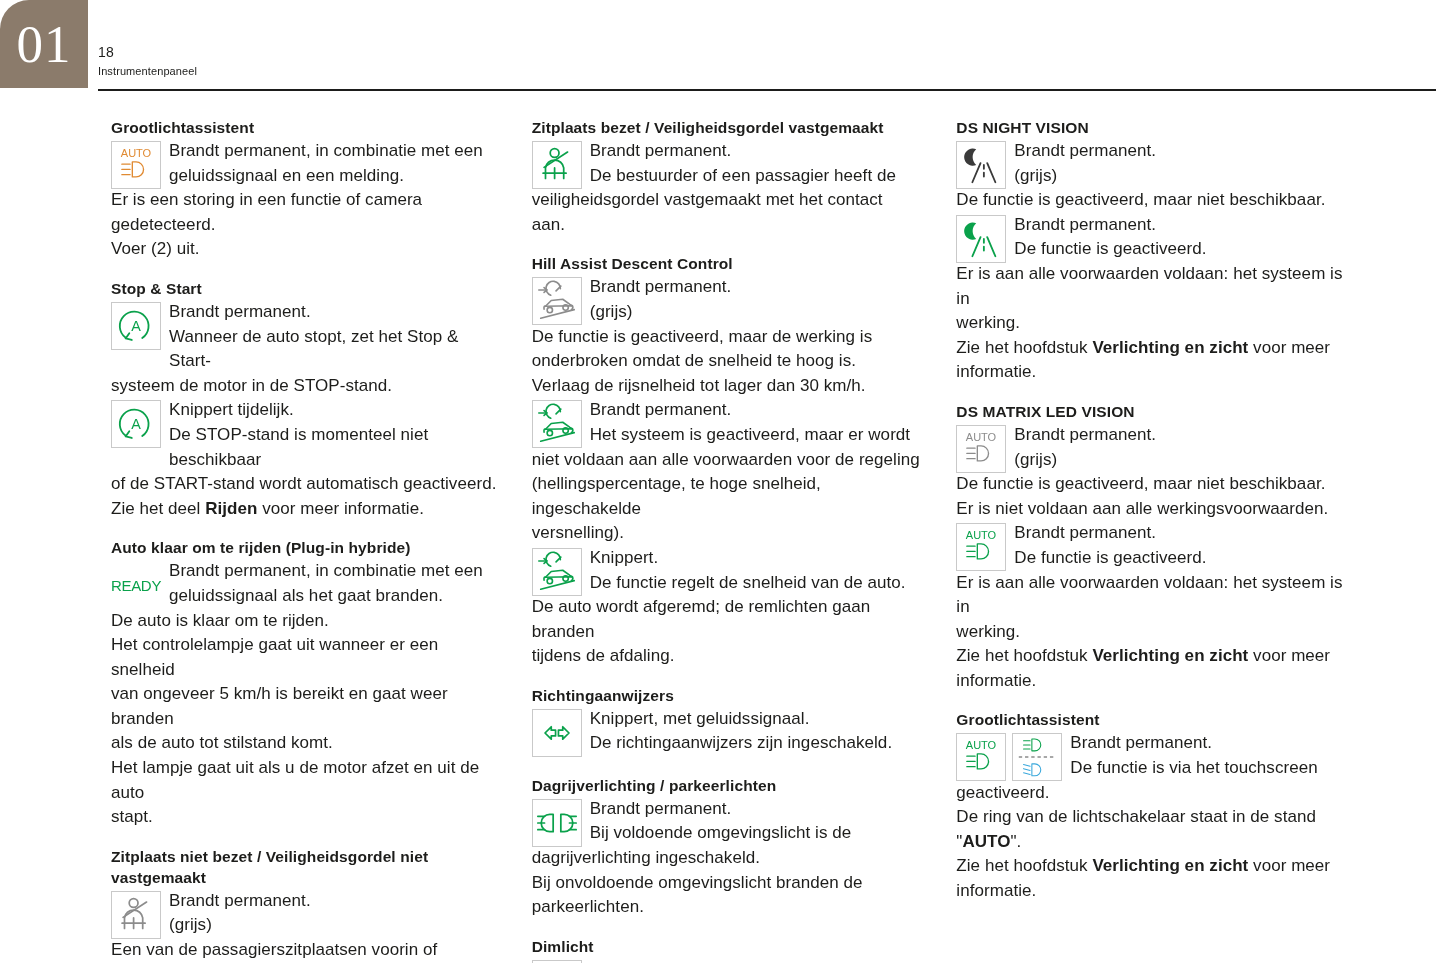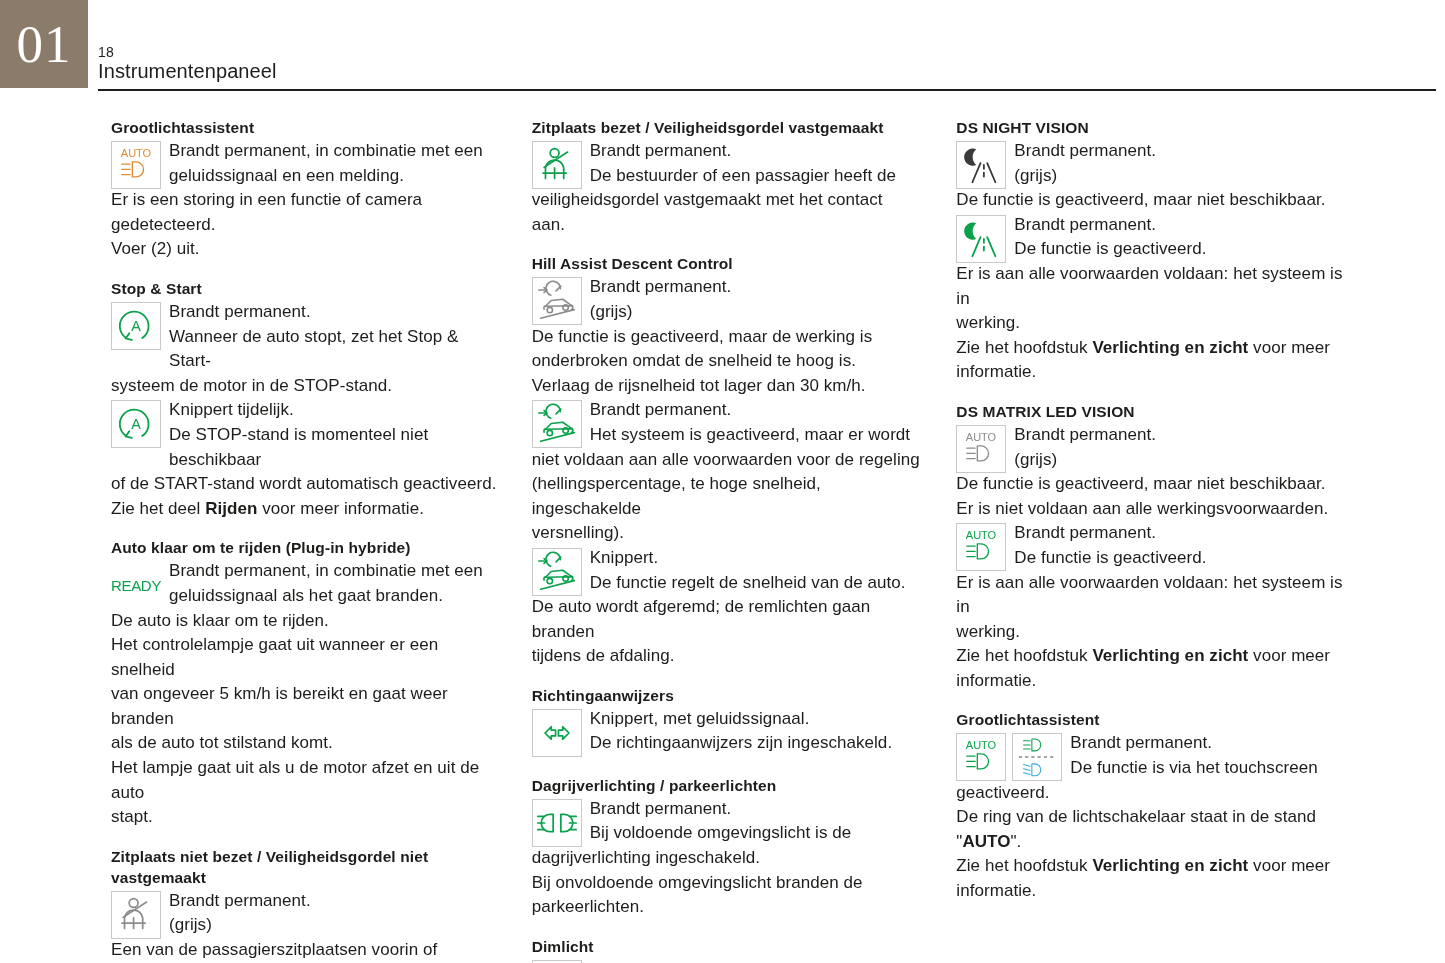--- a/index.html
+++ b/index.html
@@ -2,38 +2,38 @@
 <html><head>
 <meta charset="utf-8">
 <style>
   html,body{margin:0;padding:0;}
   body{
     width:1445px;height:963px;background:#ffffff;
     font-family:"Liberation Sans", sans-serif;
     color:#1d1d1b;
     -webkit-font-smoothing:antialiased;
   }
-  .page{position:relative;width:1445px;height:963px;overflow:hidden;}
+  .page{position:relative;width:1445px;height:963px;overflow:hidden;border-radius:29px;}
 
   
   .chapter-box{
     position:absolute;left:0;top:0;width:88px;height:88px;
     background:#8b7b6b;
     display:flex;align-items:center;justify-content:center;
   }
   .chapter-num{
     font-family:"Liberation Serif", serif;
     font-size:53px;color:#ffffff;line-height:1;font-weight:400;
     letter-spacing:1px;
   }
   .header-text{
     position:absolute;left:98px;top:44px;
   }
   .header-page{font-size:14px;font-weight:normal;line-height:17px;letter-spacing:0.2px;}
-  .header-title{font-size:20px;line-height:20px;letter-spacing:0.1px;}
+  .header-title{font-size:11px;line-height:20px;letter-spacing:0.1px;}
   .header-rule{
     position:absolute;left:98px;top:89px;width:1338px;height:2px;background:#1d1d1b;
   }
 
   
   .columns{
     position:absolute;left:0;top:118px;width:1345px;
     display:flex;
   }
   .col{width:393px;}

